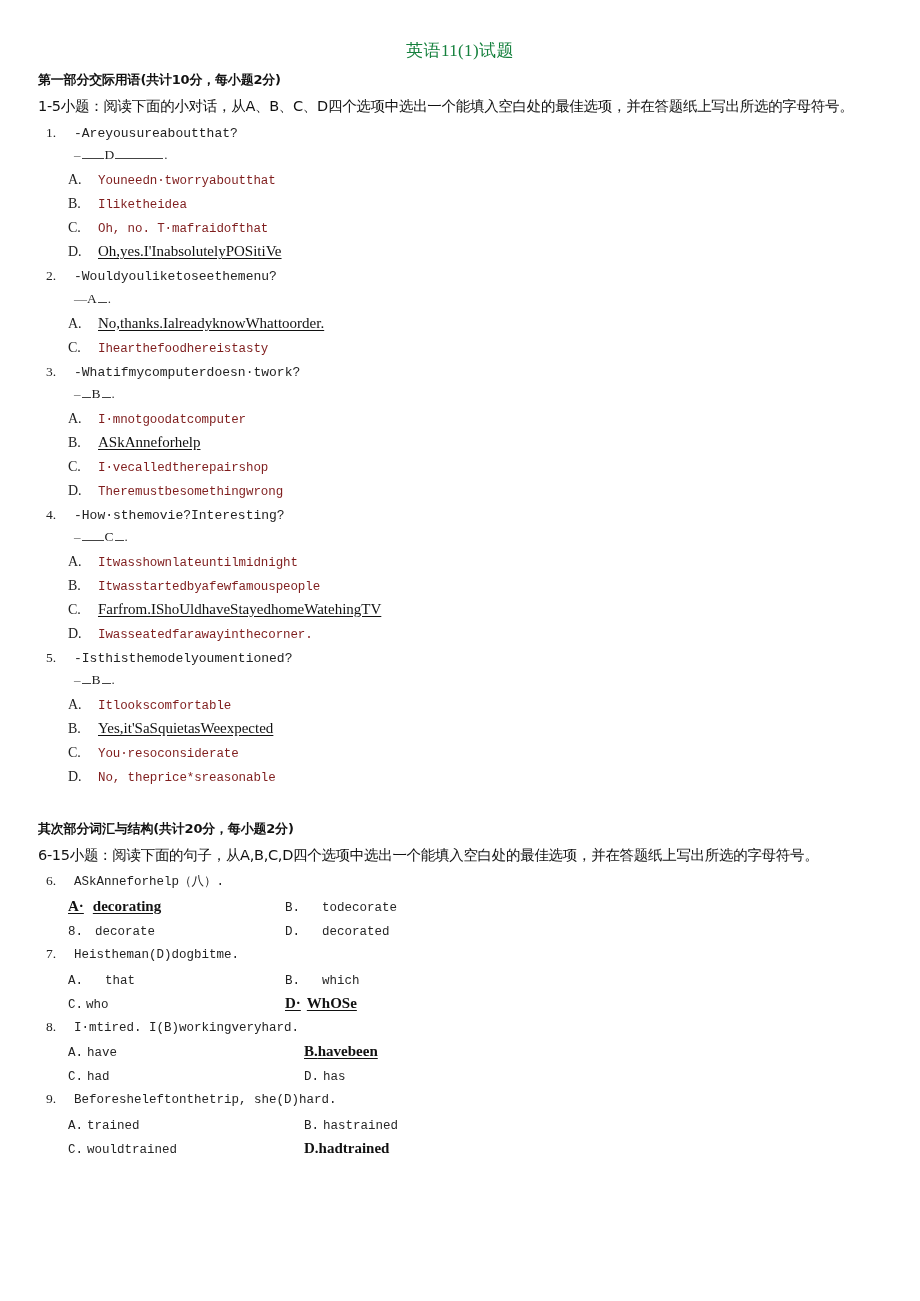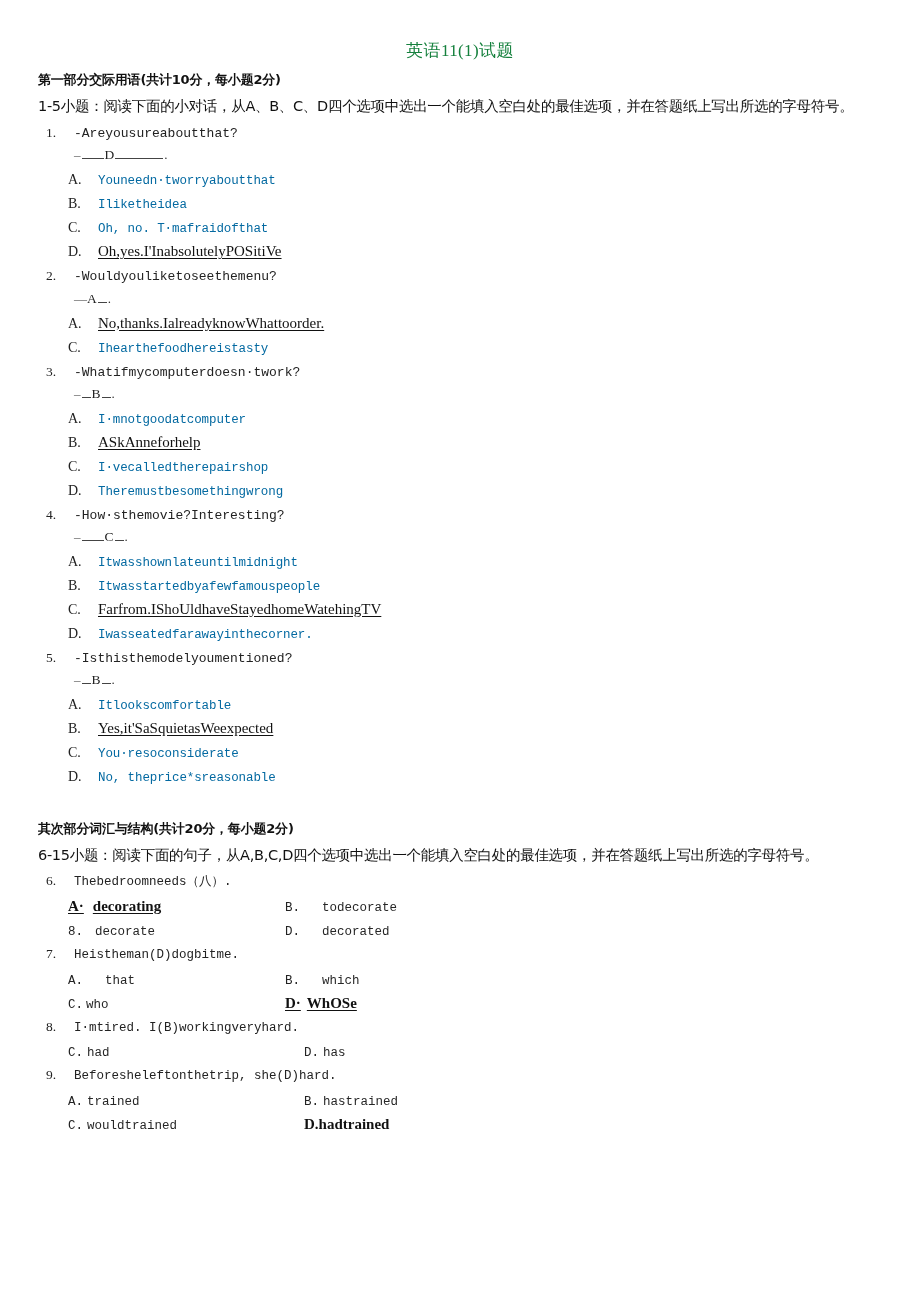--- a/index.html
+++ b/index.html
@@ -128,21 +128,21 @@
     display: inline-block;
     width: 30px;
     font-family: "Liberation Serif", "DejaVu Serif", serif;
     font-size: 14px;
     color: #222;
     vertical-align: baseline;
   }
   .opt-text {
     font-family: "Liberation Mono", "DejaVu Sans Mono", monospace;
     font-size: 12.5px;
-    color: #0369a1;
+    color: #7f1d1d;
     letter-spacing: -0.1px;
     vertical-align: baseline;
   }
   
   .opt-row.chosen .opt-letter {
     font-size: 14px;
   }
   .opt-row.chosen .opt-text {
     font-family: "Liberation Serif", "DejaVu Serif", serif;
     font-size: 15px;
@@ -258,21 +258,21 @@
     <div class="opt-row"><span class="opt-letter">C.</span><span class="opt-text">You·resoconsiderate</span></div>
     <div class="opt-row"><span class="opt-letter">D.</span><span class="opt-text">No, theprice*sreasonable</span></div>
   </div>
 
   <div class="gap-lg"></div>
 
   <div class="section-head">其次部分词汇与结构(共计20分，每小题2分)</div>
   <div class="section-instr">6-15小题：阅读下面的句子，从A,B,C,D四个选项中选出一个能填入空白处的最佳选项，并在答题纸上写出所选的字母符号。</div>
 
   <div class="q2-block">
-    <div class="q2-stem"><span class="q-num">6.</span><span>Thebedroomneeds（八）.</span></div>
+    <div class="q2-stem"><span class="q-num">6.</span><span>ASkAnneforhelp（八）.</span></div>
     <div class="q2-row">
       <span class="col-a"><span class="pick">A·</span><span class="pick" style="padding-left:9px;">decorating</span></span><span class="col-b"><span class="o-let">B.</span><span class="o-txt" style="padding-left:22px;">todecorate</span></span>
     </div>
     <div class="q2-row">
       <span class="col-a"><span class="o-let">8.</span><span class="o-txt" style="padding-left:12px;">decorate</span></span><span class="col-b"><span class="o-let">D.</span><span class="o-txt" style="padding-left:22px;">decorated</span></span>
     </div>
   </div>
 
   <div class="q2-block">
     <div class="q2-stem"><span class="q-num">7.</span><span>Heistheman(D)dogbitme.</span></div>
@@ -280,20 +280,23 @@
       <span class="col-a"><span class="o-let">A.</span><span class="o-txt" style="padding-left:22px;">that</span></span><span class="col-b"><span class="o-let">B.</span><span class="o-txt" style="padding-left:22px;">which</span></span>
     </div>
     <div class="q2-row">
       <span class="col-a"><span class="o-let">C.</span><span class="o-txt" style="padding-left:3px;">who</span></span><span class="col-b"><span class="pick">D·</span><span class="pick" style="padding-left:6px;text-align:center;">WhOSe</span></span>
     </div>
   </div>
 
   <div class="q2-block">
     <div class="q2-stem"><span class="q-num">8.</span><span>I·mtired. I(B)workingveryhard.</span></div>
     <div class="q2-row">
+      <span class="col-a"><span class="o-let">A.</span><span class="o-txt" style="padding-left:4px;">have</span></span><span class="col-b" style="padding-left:19px;"><span class="pick">B.</span><span class="pick">havebeen</span></span>
+    </div>
+    <div class="q2-row">
       <span class="col-a"><span class="o-let">C.</span><span class="o-txt" style="padding-left:4px;">had</span></span><span class="col-b" style="padding-left:19px;"><span class="o-let">D.</span><span class="o-txt" style="padding-left:4px;">has</span></span>
     </div>
   </div>
 
   <div class="q2-block">
     <div class="q2-stem"><span class="q-num">9.</span><span>Beforesheleftonthetrip, she(D)hard.</span></div>
     <div class="q2-row">
       <span class="col-a"><span class="o-let">A.</span><span class="o-txt" style="padding-left:4px;">trained</span></span><span class="col-b" style="padding-left:19px;"><span class="o-let">B.</span><span class="o-txt" style="padding-left:4px;">hastrained</span></span>
     </div>
     <div class="q2-row">

